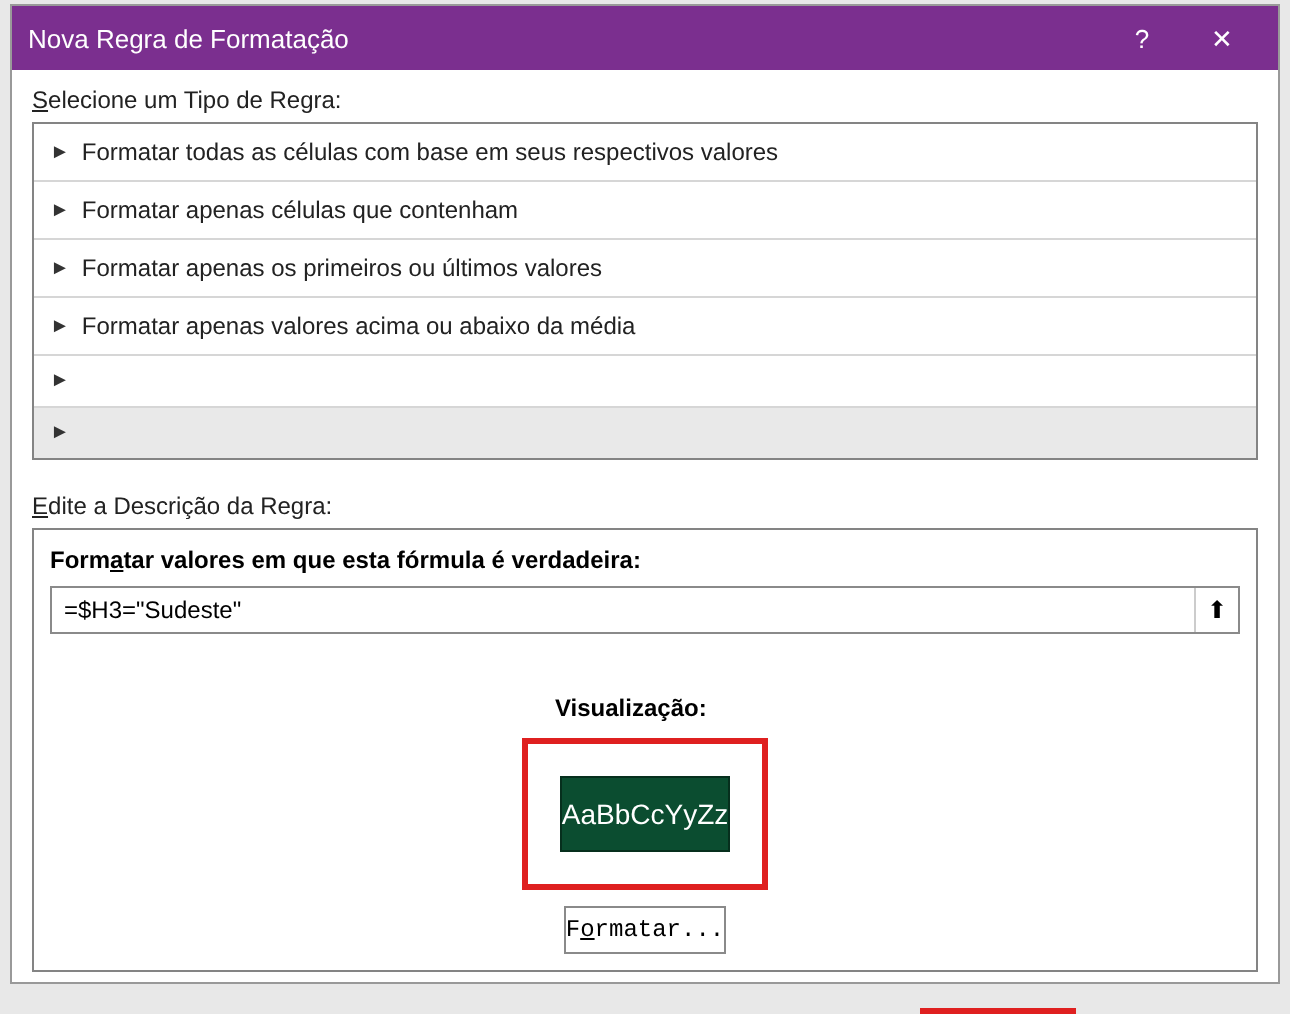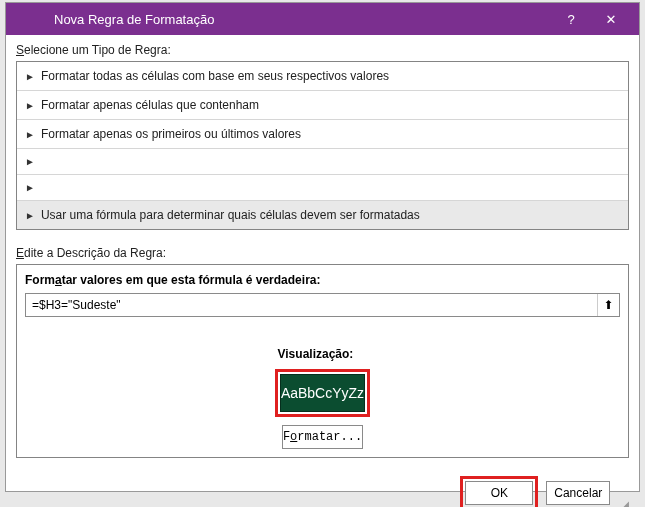--- a/index.html
+++ b/index.html
@@ -28,21 +28,20 @@
       background: #7b2f8f;
       color: #fff;
       height: 32px;
       display: flex;
       align-items: center;
       padding: 0 8px;
     }
     .titlebar-title {
       flex: 1;
       font-size: 13px;
-      margin-left: 40px;
     }
     .titlebar-buttons {
       display: flex;
       gap: 0;
     }
     .titlebar-btn {
       width: 40px;
       height: 32px;
       display: flex;
       align-items: center;
@@ -127,21 +126,21 @@
       flex-direction: column;
     }
     .preview-label {
       font-weight: bold;
       font-size: 12px;
       width: 90px;
     }
     .preview-box {
       flex: 1;
       border: 3px solid #df2020;
-      padding: 2px;
+      padding: 16px;
     }
     .preview-inner {
       background: #0b4d30;
       color: #fff;
       text-align: center;
       padding: 10px 0;
       font-size: 14px;
       border: 1px solid #062f1d;
     }
     .format-btn {
@@ -211,27 +210,27 @@
       <div class="rule-item">
         <span class="arrow">►</span>
         <span>Formatar apenas células que contenham</span>
       </div>
       <div class="rule-item">
         <span class="arrow">►</span>
         <span>Formatar apenas os primeiros ou últimos valores</span>
       </div>
       <div class="rule-item">
         <span class="arrow">►</span>
+        <span>Formatar apenas valores acima ou abaixo da média</span>
       </div>
       <div class="rule-item">
         <span class="arrow">►</span>
       </div>
       <div class="rule-item selected">
         <span class="arrow">►</span>
-        <span>Usar uma fórmula para determinar quais células devem ser formatadas</span>
       </div>
     </div>
 
     <div class="edit-section">
       <div class="section-label">
         <span class="u">E</span><span>dite a Descrição da Regra:</span>
       </div>
 
       <div class="edit-box">
         <div class="formula-label">

